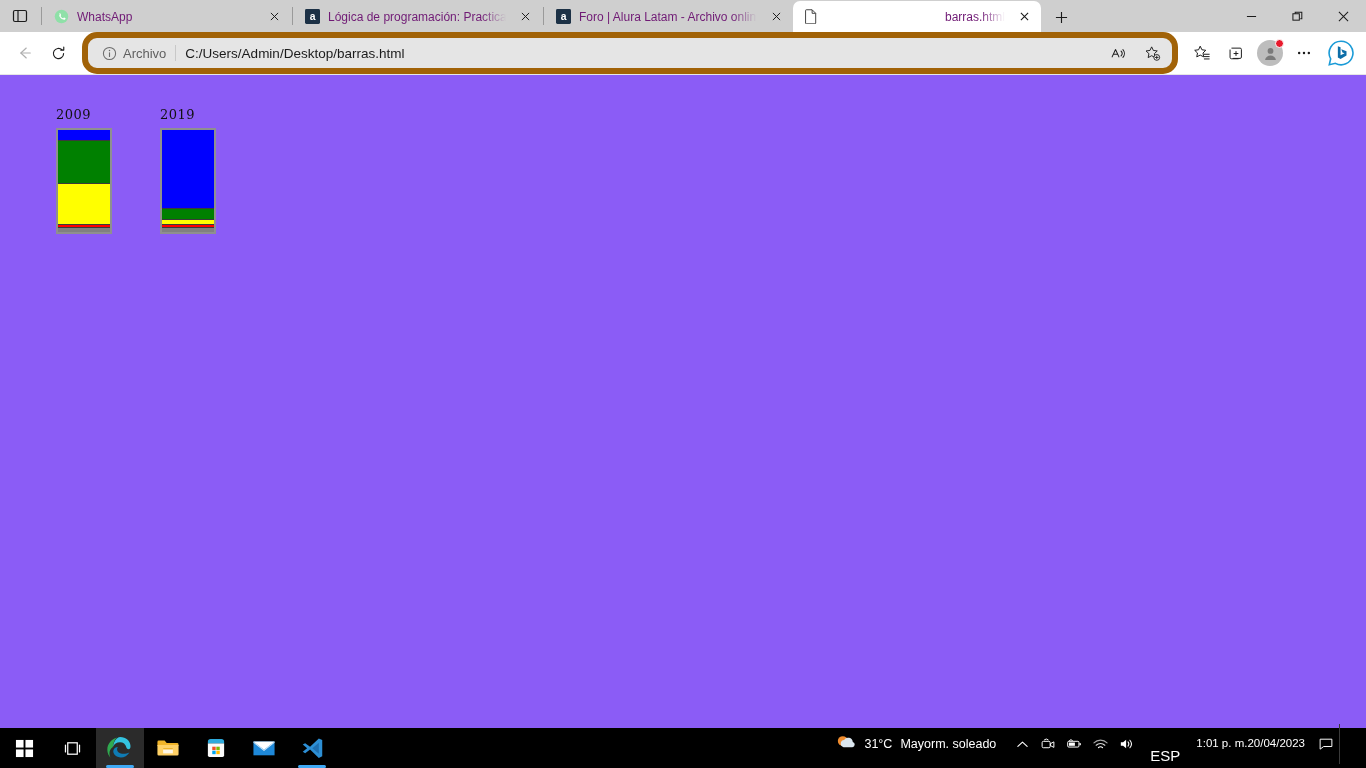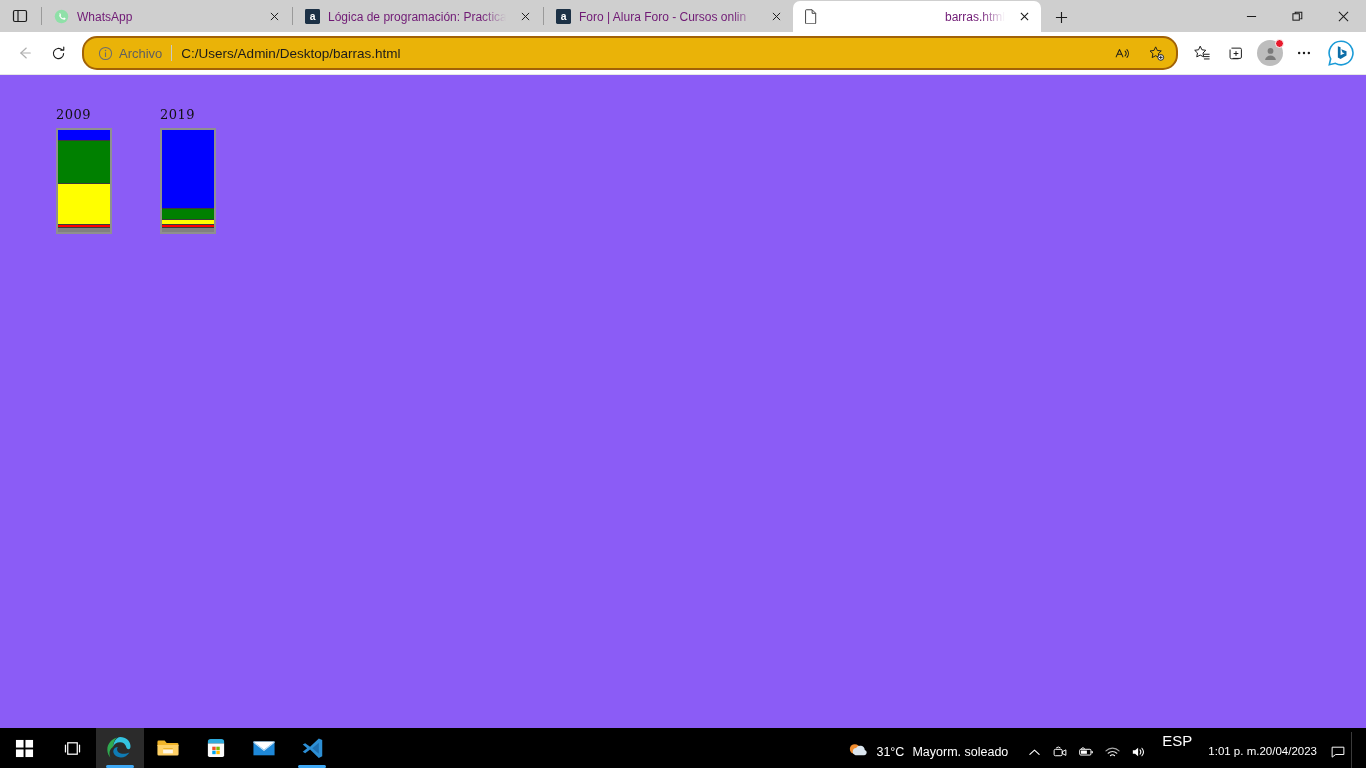--- a/index.html
+++ b/index.html
@@ -51,23 +51,23 @@
   .toolbar{
     height:42px;background:#ffffff;display:flex;align-items:center;
     padding:0 8px;gap:2px;flex:0 0 42px;border-bottom:1px solid #e6e6e6;
   }
   .tbtn{
     width:32px;height:32px;border-radius:5px;display:flex;
     align-items:center;justify-content:center;flex:0 0 32px;
   }
   .tbtn.back svg{opacity:.35;}
   .omnibox{
-    flex:1 1 auto;height:30px;background:#eab308;border-radius:15px;
+    flex:1 1 auto;height:30px;background:#e5e5e5;border-radius:15px;
     display:flex;align-items:center;padding:0 4px 0 10px;margin:2px 6px;
-    border:2px solid #a16207;min-width:0;
+    border:6px solid #a16207;min-width:0;
   }
   .omnibox .infoicon{width:22px;height:22px;display:flex;align-items:center;justify-content:center;flex:0 0 22px;}
   .scheme{font-size:13px;color:#5f5f5f;margin-left:3px;white-space:nowrap;}
   .vsep{width:1px;height:16px;background:#c8c8c8;margin:0 9px;flex:0 0 1px;}
   .urltext{font-size:13.5px;color:#1b1b1b;white-space:nowrap;overflow:hidden;flex:1 1 auto;}
   .omni-actions{display:flex;align-items:center;gap:2px;margin-left:auto;flex:0 0 auto;}
   .rtools{display:flex;align-items:center;gap:2px;flex:0 0 auto;}
   .avatar{
     width:26px;height:26px;border-radius:50%;background:#bdbdbd;position:relative;
     display:flex;align-items:center;justify-content:center;margin:0 3px;
@@ -108,21 +108,21 @@
     position:absolute;right:0;top:0;width:90px;height:30px;overflow:hidden;
   }
   .taskview{width:48px;height:40px;display:flex;align-items:center;justify-content:center;}
   .tbapps{display:flex;align-items:center;}
   .tbapp{
     width:48px;height:40px;display:flex;align-items:center;justify-content:center;
     position:relative;
   }
   .tbapp.active{background:#2b2b2b;}
   .tbapp .uline{position:absolute;bottom:0;left:10px;right:10px;height:3px;background:#3fa9f5;border-radius:2px;}
-  .tray{margin-left:auto;display:flex;align-items:flex-start;height:32px;padding-right:8px;}
+  .tray{margin-left:auto;display:flex;align-items:flex-end;height:32px;padding-right:20px;}
   .weather{display:flex;align-items:center;gap:8px;padding:0 10px;height:40px;}
   .weather .wtext{font-size:12.5px;color:#fff;white-space:nowrap;}
   .trayicons{display:flex;align-items:center;gap:2px;padding:0 4px;}
   .trayicon{width:24px;height:40px;display:flex;align-items:center;justify-content:center;}
   .lang{font-size:15px;color:#ffffff;padding:0 8px;}
   .clock{
     display:flex;flex-direction:row;align-items:center;justify-content:center;
     font-size:11.5px;color:#fff;line-height:1.35;padding:0 8px;height:40px;white-space:nowrap;
   }
   .notifbtn{width:26px;height:40px;display:flex;align-items:center;justify-content:center;}
@@ -176,21 +176,21 @@
       </div>
       <div class="tabsep"></div>
 
       <div class="tab inactive">
         <span class="favicon">
           <svg width="15" height="15" viewBox="0 0 16 16">
             <rect width="16" height="16" rx="1.5" fill="#1c3146"></rect>
             <text x="8" y="12" font-family="'Liberation Sans',sans-serif" font-size="11" font-weight="bold" fill="#fff" text-anchor="middle">a</text>
           </svg>
         </span>
-        <span class="title">Foro | Alura Foro - Cursos onlin</span>
+        <span class="title">Foro | Alura Latam - Archivo onlin</span>
         <span class="tabclose">
           <svg width="9" height="9" viewBox="0 0 10 10">
               <path d="M1 1l8 8M9 1l-8 8" stroke="#1b1b1b" stroke-width="1.1"></path>
             </svg>
         </span>
       </div>
 
       <div class="tab active">
         <span class="favicon">
           <svg width="14" height="15" viewBox="0 0 14 16">

